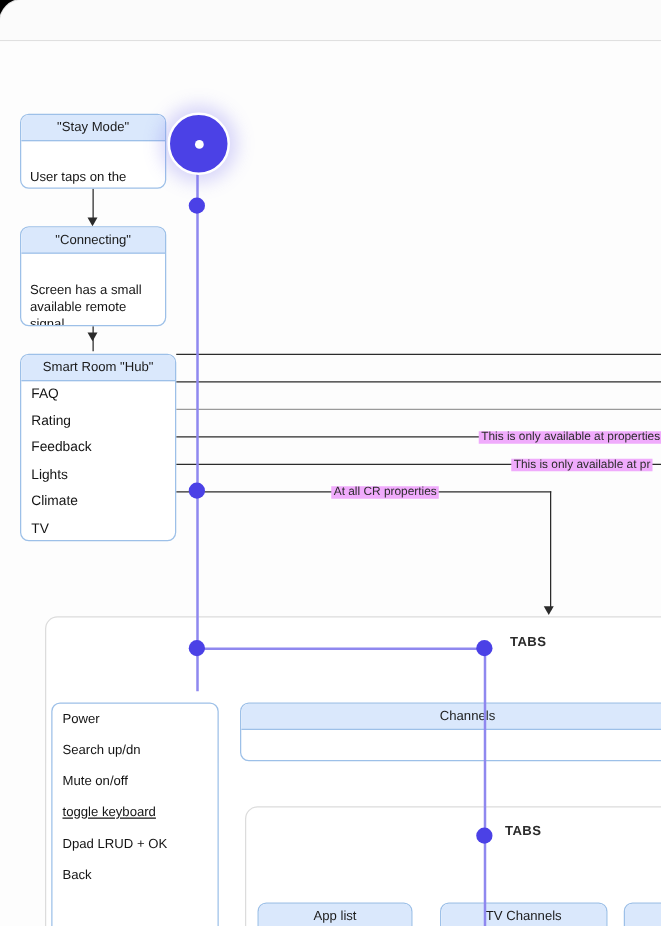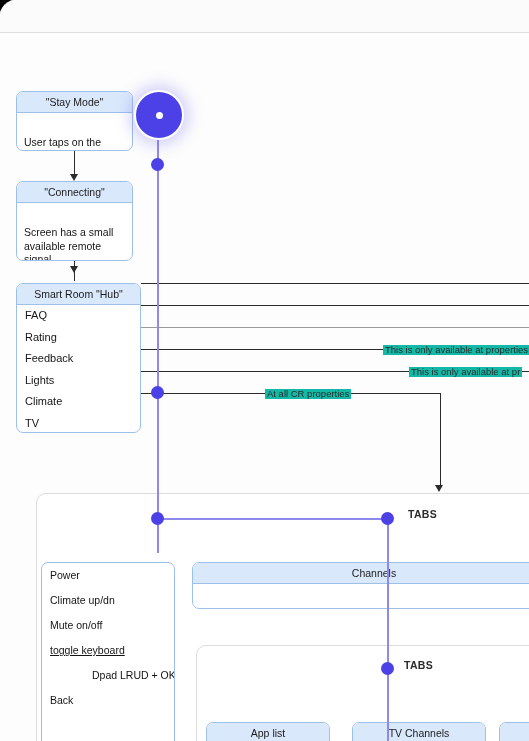--- a/index.html
+++ b/index.html
@@ -46,21 +46,21 @@
   .group-label{
     position:absolute;font-size:10.5px;font-weight:bold;color:#2b2b2b;
     letter-spacing:.3px;
   }
 
   
   .hline{position:absolute;height:0;border-top:1px solid #2b2b2b;}
   .hline.faint{border-top-color:#9a9a9a;}
   .vline{position:absolute;width:0;border-left:1px solid #2b2b2b;}
   .edge-label{
-    position:absolute;font-size:9.5px;color:#2b2b2b;background:#14b8a6;
+    position:absolute;font-size:9.5px;color:#2b2b2b;background:#f0abfc;
     padding:0 2px;white-space:nowrap;line-height:10px;
   }
   .arrowdown{
     position:absolute;width:0;height:0;
     border-left:4.5px solid transparent;border-right:4.5px solid transparent;
     border-top:7px solid #2b2b2b;
   }
 
   
   .pline{position:absolute;background:#8f88ef;}
@@ -131,24 +131,24 @@
         <div>Feedback</div>
         <div>Lights</div>
         <div>Climate</div>
         <div>TV</div>
       </div>
     </div>
 
     <div class="node" style="left:41px;top:529px;width:134px;height:215px;">
       <div class="rows" style="font-size:10.5px;">
         <div style="height:25px;line-height:25px;">Power</div>
-        <div style="height:25px;line-height:25px;">Climate up/dn</div>
+        <div style="height:25px;line-height:25px;">Search up/dn</div>
         <div style="height:25px;line-height:25px;">Mute on/off</div>
         <div style="height:25px;line-height:25px;text-decoration:underline;">toggle keyboard</div>
-        <div style="height:25px;line-height:25px;margin-left:42px;">Dpad LRUD + OK</div>
+        <div style="height:25px;line-height:25px;">Dpad LRUD + OK</div>
         <div style="height:25px;line-height:25px;">Back</div>
 
       </div>
     </div>
 
     <div class="node" style="left:192px;top:529px;width:364px;height:47px;">
       <div class="hdr">Channels</div>
       <div class="body">Search...</div>
     </div>
 

